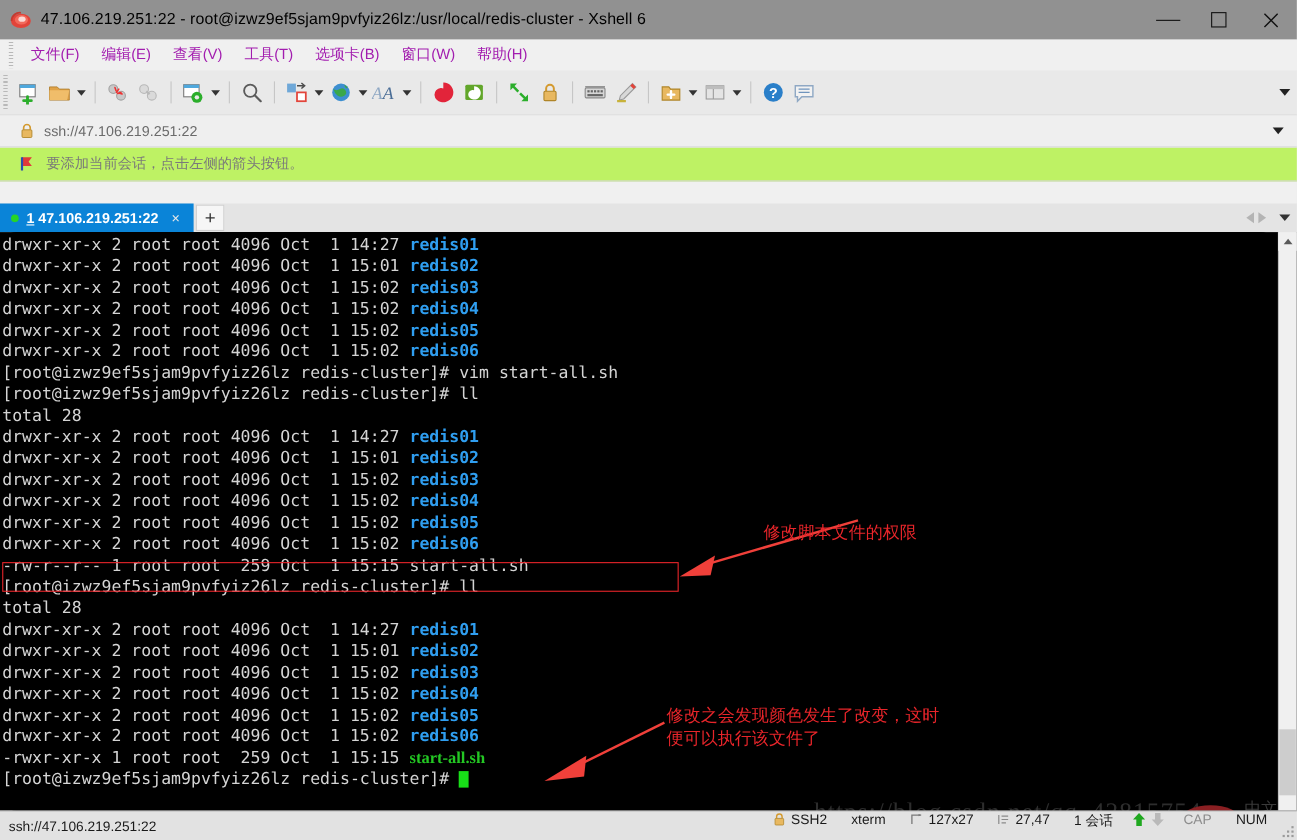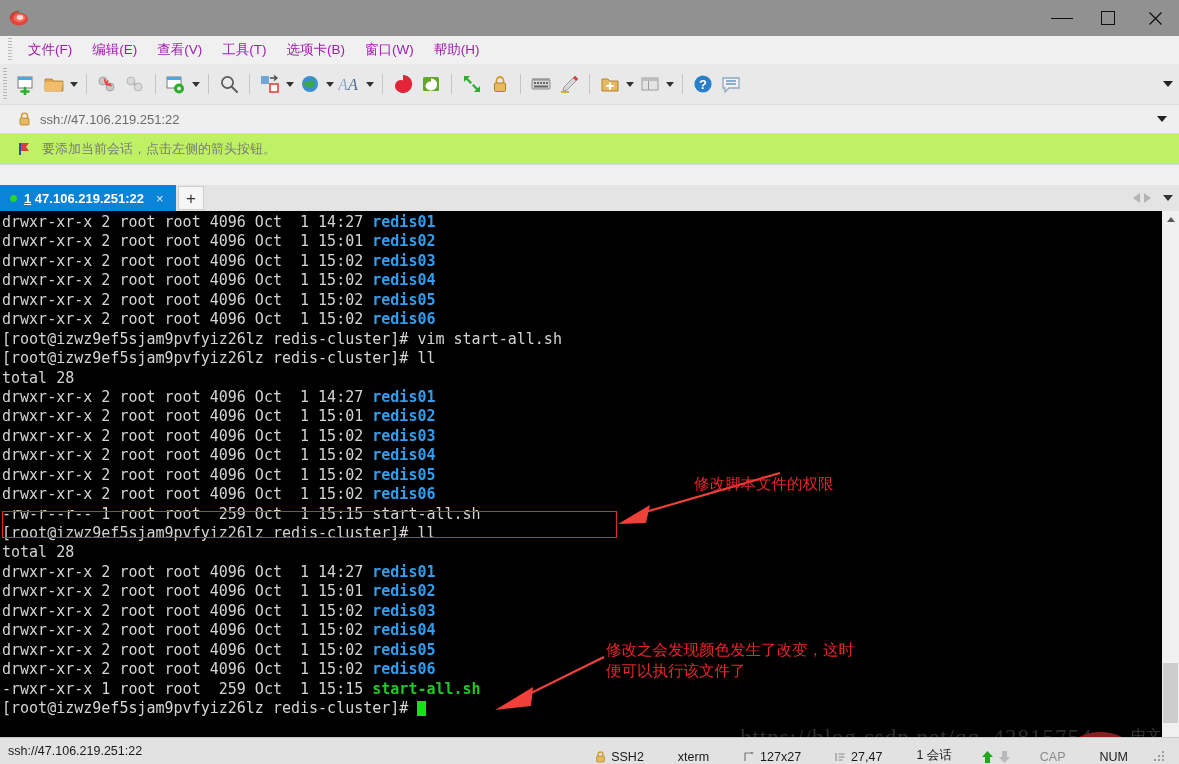--- a/index.html
+++ b/index.html
@@ -201,21 +201,21 @@
     overflow: hidden;
     letter-spacing: 0px;
     border-radius: 15px;
   }
   .tline {
     white-space: pre;
     color: #d4d4d4;
     height: 19.45px;
   }
   .c-dir  { color: #2f9ef0; font-weight: bold; }
-  .c-exec { color: #23c723; font-weight: bold; }
+  .c-exec { color: #23c723; font-weight: bold; font-family: Liberation Serif, serif; }
   .c-norm { color: #d4d4d4; }
   .cursor {
     display:inline-block; width: 9px; height: 15px;
     background: #18e018; vertical-align: -3px;
   }
 
   
   .term-scroll {
     width: 17px; background: #f0f0f0;
     flex: 0 0 17px;
@@ -284,22 +284,22 @@
   .statusbar {
     height: 26px; background: #e2e2e2;
     flex: 0 0 26px;
     display:flex; align-items:center;
     border-top: 1px solid #c8c8c8;
     position: relative;
     font-size: 12.5px; color: #1a1a1a;
   }
   .sb-left { padding-left: 8px; }
   .sb-right {
-    position:absolute; right: 12px; top:0; bottom:0;
-    display:flex; align-items:flex-end; gap: 12px;
+    position:absolute; right: 0; top:0; bottom:0;
+    display:flex; align-items:flex-start; gap: 0px;
   }
   .sb-cell { display:flex; align-items:center; padding: 0 11px; white-space:nowrap; }
   .sb-grip {
     width: 16px; height: 26px; position:relative;
   }
   .sb-grip i {
     position:absolute; width:2px;height:2px;background:#9b9b9b;display:block;
   }
 </style>
 </head>
@@ -309,20 +309,21 @@
 
   <div class="titlebar">
     <div class="titlebar-icon">
       <svg width="20" height="20" viewBox="0 0 20 20">
         <ellipse cx="10" cy="11" rx="9" ry="6.5" fill="#e2443a"></ellipse>
         <ellipse cx="10.5" cy="10" rx="6" ry="4.3" fill="#f26a5c"></ellipse>
         <ellipse cx="11" cy="9.4" rx="3.3" ry="2.4" fill="#fff" opacity="0.75"></ellipse>
         <path d="M1.5 11 C1.5 6 6 3 10 3.6" stroke="#c23a30" stroke-width="1.6" fill="none"></path>
       </svg>
     </div>
+    <div class="title-text">47.106.219.251:22 - root@izwz9ef5sjam9pvfyiz26lz:/usr/local/redis-cluster - Xshell 6</div>
     <div class="winbtns">
       <div class="winbtn">
           <span class="wb-min"></span>
         </div>
       <div class="winbtn">
           <span class="wb-max"></span>
         </div>
       <div class="winbtn wb-close">
         <svg width="15" height="15" viewBox="0 0 15 15">
             <path d="M1.5 1.5 L13.5 13.5 M13.5 1.5 L1.5 13.5" stroke="#111" stroke-width="1.3"></path>

